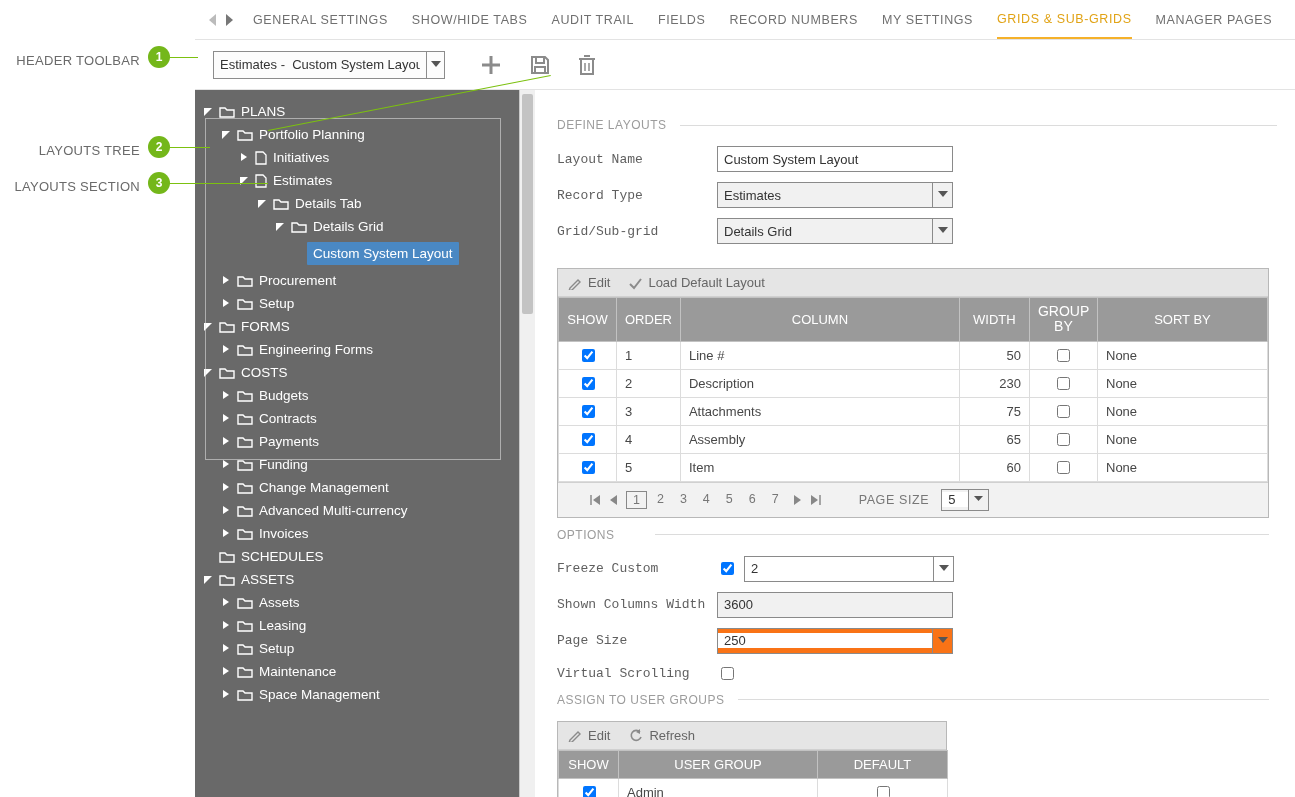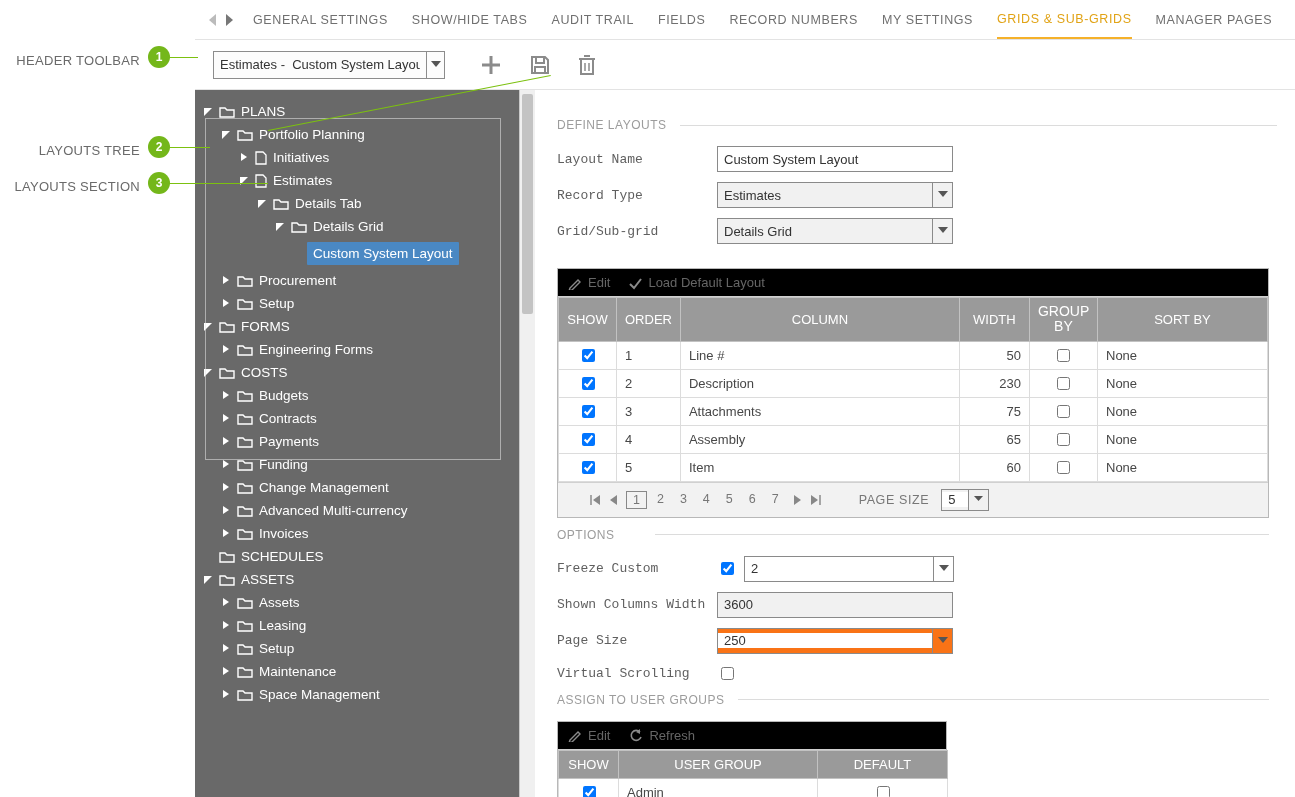--- a/index.html
+++ b/index.html
@@ -51,21 +51,21 @@
   .section-title { display:flex; align-items:center; gap:14px; color:#9c9c9c; font-size:12px; letter-spacing:0.5px; margin:10px 0 14px;}
   .section-title .rule { flex:1; height:1px; background:#dcdcdc;}
   .form-row { display:flex; align-items:center; margin-bottom:10px;}
   .form-row label { width:160px; color:#5f5f5f; font-size:13px;font-family:Liberation Mono, monospace;}
   .txt { height:26px; border:1px solid #8a8a8a; background:#fff; padding:0 6px; font-size:13px; color:#333;}
   .txt.readonly { background:#f1f1f1; }
   .ddw { display:flex; align-items:center; background:#f1f1f1; border:1px solid #8a8a8a; height:26px; }
   .ddw span { flex:1; padding:0 6px; font-size:13px; color:#333; background:#f1f1f1;}
   .ddw .car { width:20px; height:24px; border-left:1px solid #8a8a8a; display:flex; align-items:center; justify-content:center; cursor:pointer;}
   .grid-box { border:1px solid #b8b8b8; border-top:none;}
-  .grid-toolbar { background:#000000; border-top:1px solid #b8b8b8; border-bottom:1px solid #d0d0d0; display:flex; align-items:flex-end; gap:18px; padding:6px 10px; color:#666; font-size:13px;}
+  .grid-toolbar { background:#e5e5e5; border-top:1px solid #b8b8b8; border-bottom:1px solid #d0d0d0; display:flex; align-items:flex-end; gap:18px; padding:6px 10px; color:#666; font-size:13px;}
   .grid-toolbar .tb { display:flex; align-items:center; gap:6px; cursor:pointer;}
   table.grid { border-collapse:collapse; width:100%; font-size:13px;}
   table.grid th { background:#9a9a9a; color:#fff; font-weight:400; padding:6px 8px; border:1px solid #c2c2c2; text-align:center;}
   table.grid td { border:1px solid #dcdcdc; padding:4px 8px; color:#474747; background:#fff;}
   table.grid td.center { text-align:center;}
   table.grid td.right { text-align:right;}
   .pager { display:flex; align-items:center; gap:6px; background:#f2f2f2; border-top:1px solid #d0d0d0; padding:6px 30px; color:#777; font-size:12.5px;}
   .pager .pg { padding:1px 6px; cursor:pointer;}
   .pager .pg.active { border:1px solid #888;}
   .pager .ps-lbl { margin-left:30px; letter-spacing:0.6px;}

